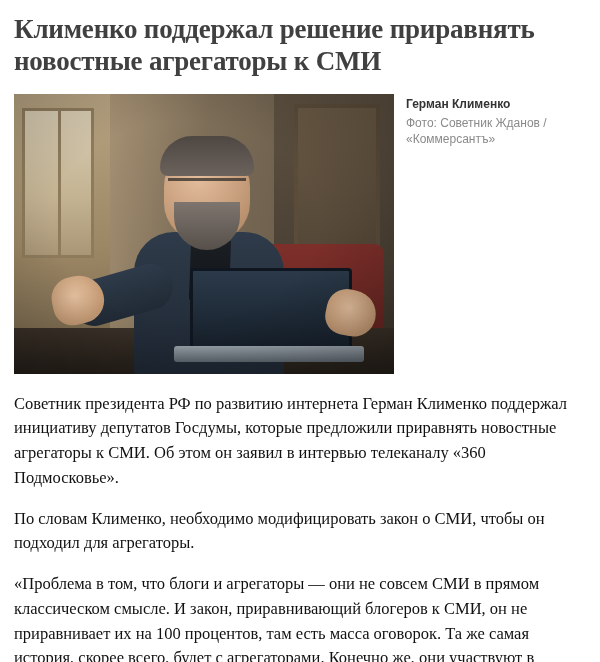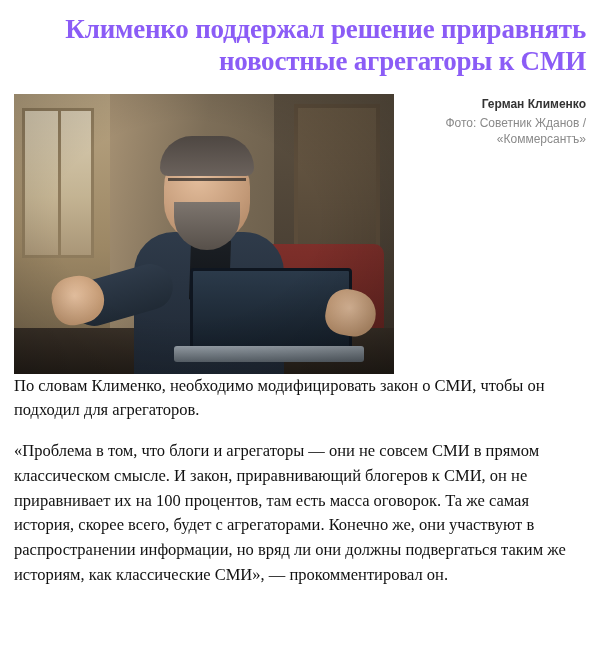--- a/index.html
+++ b/index.html
@@ -18,30 +18,29 @@
   .page {
     width: 600px;
     box-sizing: border-box;
     padding: 8px 14px 10px 14px;
   }
   .headline {
     font-family: "Liberation Serif", serif;
     font-weight: bold;
     font-size: 27px;
     line-height: 1.18;
-    color: #8b5cf6;
+    color: #404040;
     margin: 6px 0 16px 0;
     letter-spacing: -0.2px;
-    text-align: right;
   }
   .media-block {
     display: flex;
     align-items: flex-start;
-    gap: 6px;
-    text-align: right;
+    gap: 12px;
+    margin-bottom: 18px;
   }
   .photo {
     width: 380px;
     height: 280px;
     flex: 0 0 380px;
     position: relative;
     overflow: hidden;
     background: #6f6256;
   }
   
@@ -250,17 +249,18 @@
     </div>
 
     <div class="caption">
       <div class="caption-name">Герман Клименко</div>
       <div class="caption-credit">Фото: Советник Жданов / «Коммерсантъ»</div>
     </div>
 
   </div>
 
   <div class="body-text">
-    <p>По словам Клименко, необходимо модифицировать закон о СМИ, чтобы он подходил для агрегаторов.</p>
+    <p>Советник президента РФ по развитию интернета Герман Клименко поддержал инициативу депутатов Госдумы, которые предложили приравнять новостные агрегаторы к СМИ. Об этом он заявил в интервью телеканалу «360 Подмосковье».</p>
+    <p>По словам Клименко, необходимо модифицировать закон о СМИ, чтобы он подходил для агрегаторы.</p>
     <p>«Проблема в том, что блоги и агрегаторы — они не совсем СМИ в прямом классическом смысле. И закон, приравнивающий блогеров к СМИ, он не приравнивает их на 100 процентов, там есть масса оговорок. Та же самая история, скорее всего, будет с агрегаторами. Конечно же, они участвуют в распространении информации, но вряд ли они должны подвергаться таким же историям, как классические СМИ», — прокомментировал он.</p>
   </div>
 
 </div>
 
 </body></html>

